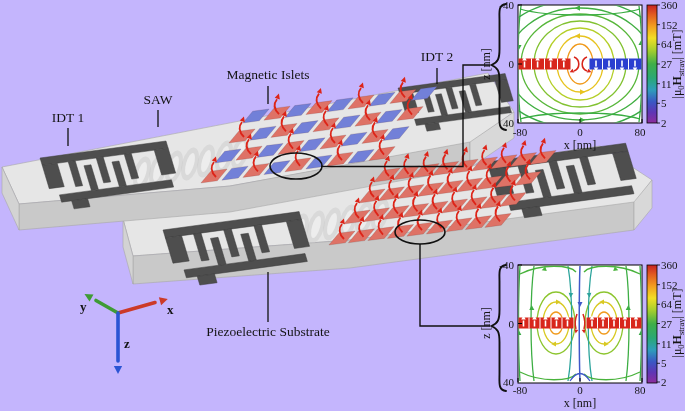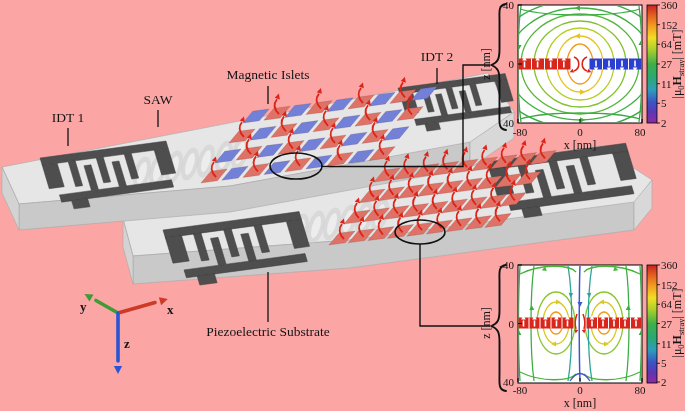--- a/index.html
+++ b/index.html
@@ -1,16 +1,16 @@
 <!DOCTYPE html>
 <html><head>
 <meta charset="utf-8">
 <style>
   html,body{margin:0;padding:0;background:#ffffff;}
-  .fig{position:relative;width:685px;height:411px;background:#fca5a5;overflow:hidden;
+  .fig{position:relative;width:685px;height:411px;background:#c4b5fd;overflow:hidden;
        font-family:"Liberation Serif","DejaVu Serif",serif;}
   svg{display:block;}
   svg text{font-family:"Liberation Serif","DejaVu Serif",serif;fill:#141414;}
   .devlabel{font-size:13.5px;}
   .tick{font-size:11px;}
   .axlabel{font-size:12px;}
   .stream{fill:none;stroke-width:1.3;}
   .slabedge{stroke:#a8a8a8;stroke-width:.6;}
 </style>
 </head>

